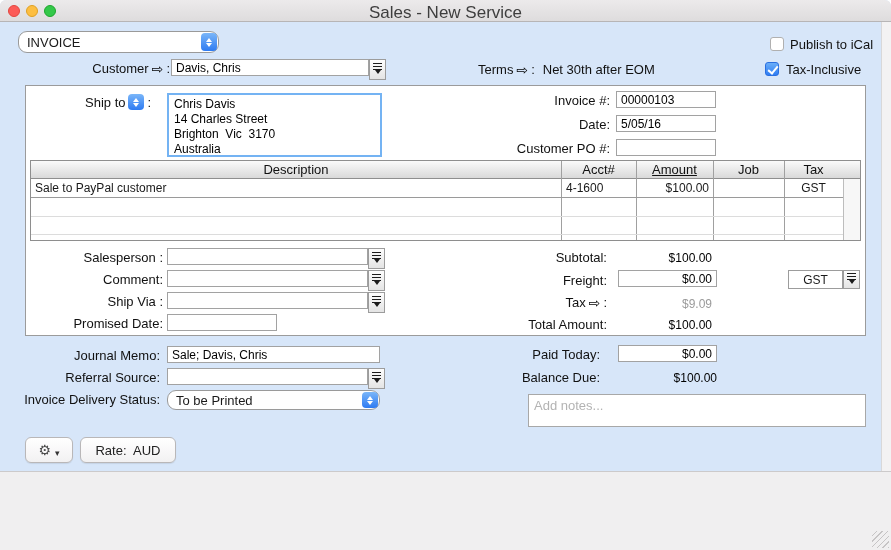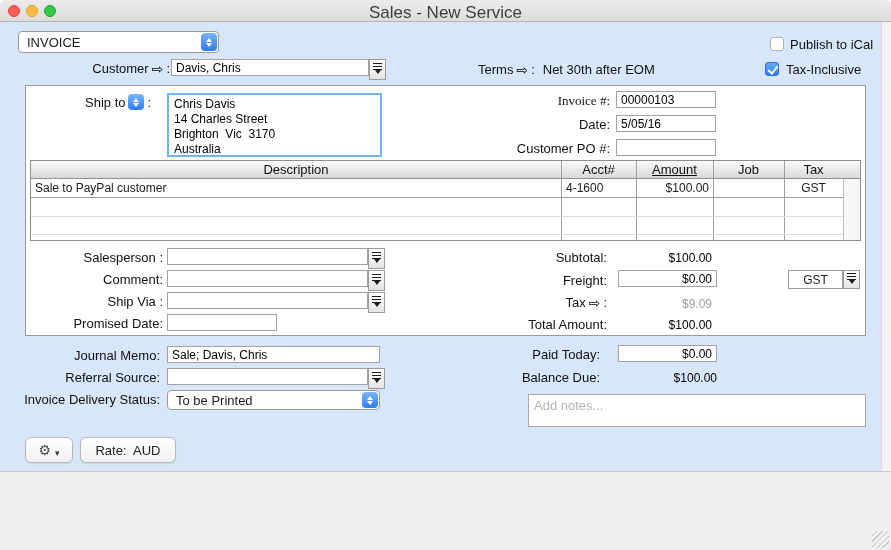--- a/index.html
+++ b/index.html
@@ -40,21 +40,21 @@
   .combo-glyph .bars { width:9px; height:7px;
     background:repeating-linear-gradient(to bottom,#1c1c1c 0 1px, transparent 1px 3px); }
   .combo-glyph .tri { width:0; height:0; border:3px solid transparent; border-top:4px solid #1c1c1c; margin-top:0px; }
 
   
   .stepper { background:linear-gradient(#7ab6f9,#2e7bf2); border-radius:4px;
     display:flex; flex-direction:column; align-items:center; justify-content:center; gap:1px; cursor:pointer; }
   .chev-up  { width:0; height:0; border:3px solid transparent; border-bottom:4px solid #fff; }
   .chev-down{ width:0; height:0; border:3px solid transparent; border-top:4px solid #fff; }
 
-  .popup { position:absolute; background:#fff; border:1px solid #9a9a9a; border-radius:4px; display:flex; align-items:center; }
+  .popup { position:absolute; background:#fff; border:1px solid #9a9a9a; border-radius:9px; display:flex; align-items:center; }
   .popup .popup-text { flex:1; padding-left:8px; font-size:13px; }
   .popup .stepper { width:16px; align-self:stretch; margin:1px; }
 
   
   .cb { position:absolute; width:14px; height:14px; border-radius:3px; cursor:pointer; }
   .cb.unchecked { background:#fff; border:1px solid #b0b0b0; }
   .cb.checked { background:linear-gradient(#6aaef8,#2f7df3); border:1px solid #2a6fe0; }
   .cb.checked::after { content:""; position:absolute; left:4px; top:1px; width:4px; height:8px;
     border-right:2px solid #fff; border-bottom:2px solid #fff; transform:rotate(40deg); }
 
@@ -170,21 +170,21 @@
         <i class="chev-up"></i>
         <i class="chev-down"></i>
       </span>
     <span>:</span>
   </div>
   <textarea class="shipto-box" spellcheck="false" style="">Chris Davis
 14 Charles Street
 Brighton  Vic  3170
 Australia</textarea>
 
-  <span class="lbl lbl-r" style="right:281px; top:93px;font-family:Liberation Serif, serif;">Invoice #:</span>
+  <span class="lbl lbl-r" style="right:281px; top:93px;">Invoice #:</span>
   <input class="field" style="left: 616px; top: 91px; width: 100px;" value="00000103">
 
   <span class="lbl lbl-r" style="right:281px; top:117px;">Date:</span>
   <input class="field" style="left: 616px; top: 115px; width: 100px;" value="5/05/16">
 
   <span class="lbl lbl-r" style="right:281px; top:141px;">Customer PO #:</span>
   <input class="field" style="left: 616px; top: 139px; width: 100px;" value="">
 
   <div class="itable">
     <div class="thead">

